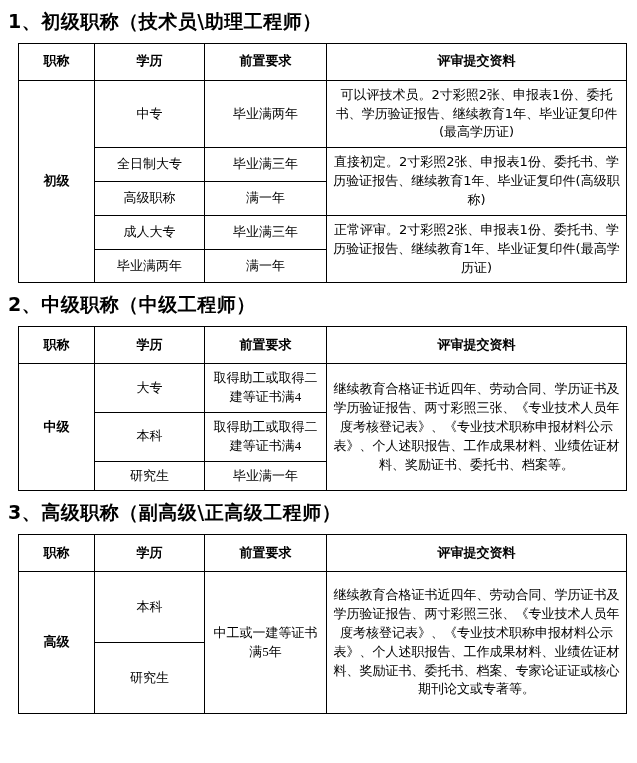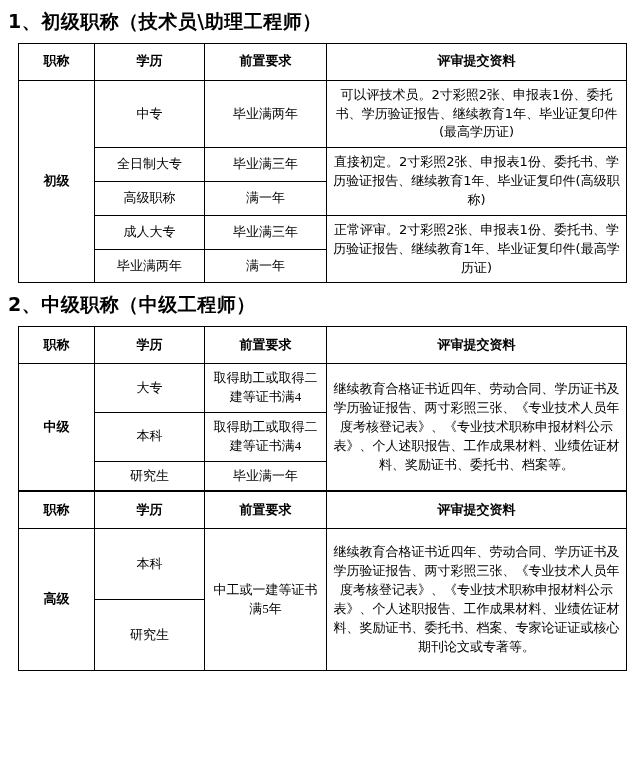--- a/index.html
+++ b/index.html
@@ -147,20 +147,21 @@
       </tr>
       <tr>
         <td class="rowtext">研究生</td>
         <td class="mid-cell">毕业满一年</td>
       </tr>
     </tbody>
       </table>
   </div>
 
   <div class="section">
+    <div class="section-title">3、高级职称（副高级\正高级工程师）</div>
     <table class="grid">
       <colgroup>
         <col class="col-a">
           <col class="col-b">
           <col class="col-c">
           <col class="col-d">
       </colgroup>
       <tbody>
           <tr>
         <th>职称</th>

